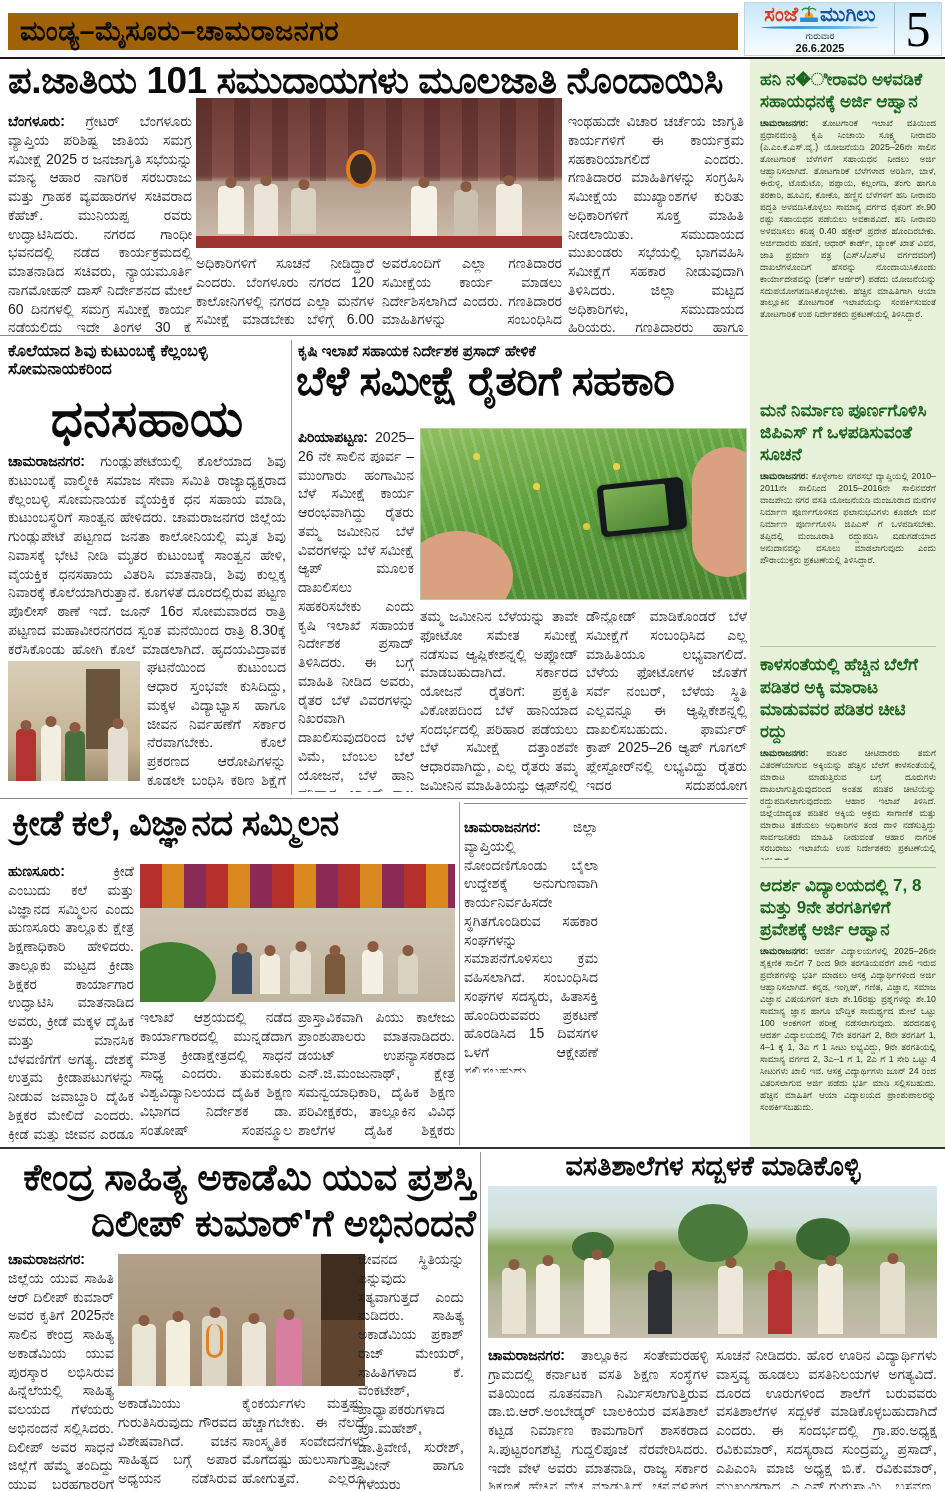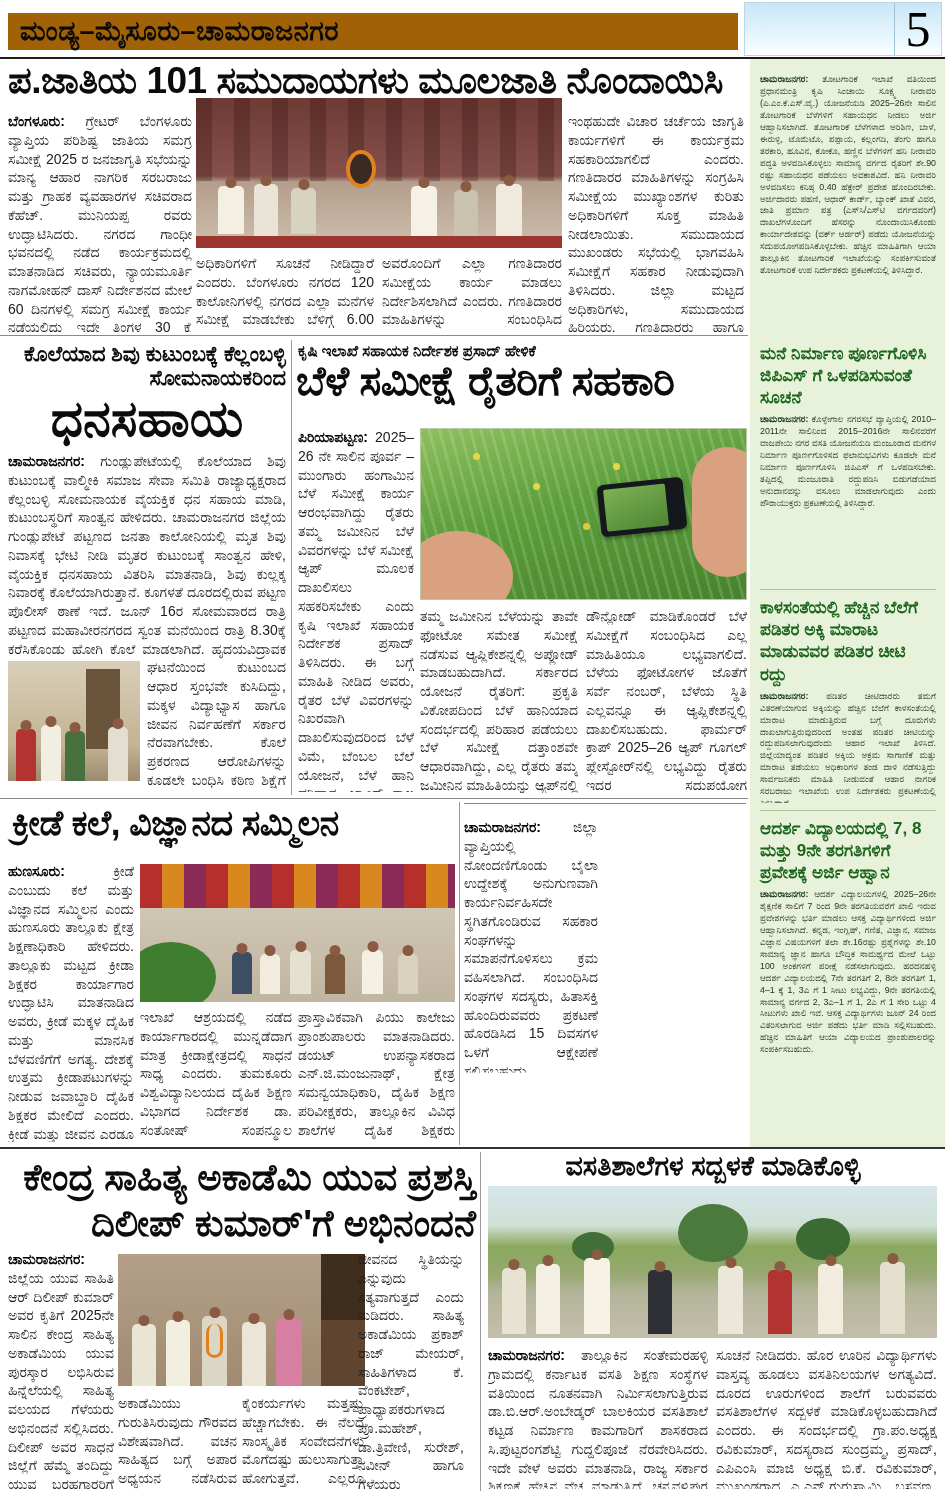--- a/index.html
+++ b/index.html
@@ -36,20 +36,37 @@
   .dhana-photo{float:left;width:132px;height:120px;margin:3px 7px 2px 0;background:linear-gradient(180deg,#d9cfb9 0%,#c4b394 70%,#9b8a6c 100%);position:relative;overflow:hidden}
 </style>
 </head>
 <body>
 
 <div class="region-strip">
   <span>ಮಂಡ್ಯ–ಮೈಸೂರು–ಚಾಮರಾಜನಗರ</span>
 </div>
 
 <div class="masthead">
+  <div class="mast-left">
+    <div class="mast-name">
+      <span class="mast-red">ಸಂಜೆ</span>
+      <span style="display:inline-flex">
+        <svg width="18" height="16" viewBox="0 0 20 18">
+          <circle cx="10" cy="12" r="5" fill="#f5a623"></circle>
+          <rect y="13" width="20" height="5" fill="#2a8fd0"></rect>
+          <path d="M10 11 L10 4" stroke="#7a4a2a" stroke-width="1.6"></path>
+          <path d="M10 4 C7 2 4 2 2 5 M10 4 C13 2 16 2 18 5 M10 4 C8 1 12 1 10 0" stroke="#2f8f3a" stroke-width="1.5" fill="none"></path>
+        </svg>
+      </span>
+      <span class="mast-blue">ಮುಗಿಲು</span>
+    </div>
+    <div class="mast-swoosh"></div>
+    <div class="mast-day">ಗುರುವಾರ</div>
+    <div class="mast-date">26.6.2025</div>
+  </div>
   <div class="mast-num">5</div>
 </div>
 <div class="top-rule"></div>
 
 <div class="abs hl" style="left:8px;top:62px;width:737px;font-size:37px;line-height:1.05;letter-spacing:-.5px">ಪ.ಜಾತಿಯ 101 ಸಮುದಾಯಗಳು ಮೂಲಜಾತಿ ನೊಂದಾಯಿಸಿ</div>
 
 <div class="bt" style="left:8px;top:112px;width:184px;height:220px">
   <b class="dl">ಬೆಂಗಳೂರು:</b>
   <span>ಗ್ರೇಟರ್ ಬೆಂಗಳೂರು ವ್ಯಾಪ್ತಿಯ ಪರಿಶಿಷ್ಟ ಜಾತಿಯ ಸಮಗ್ರ ಸಮೀಕ್ಷೆ 2025 ರ ಜನಜಾಗೃತಿ ಸಭೆಯನ್ನು ಮಾನ್ಯ ಆಹಾರ ನಾಗರಿಕ ಸರಬರಾಜು ಮತ್ತು ಗ್ರಾಹಕ ವ್ಯವಹಾರಗಳ ಸಚಿವರಾದ ಕೆಹೆಚ್. ಮುನಿಯಪ್ಪ ರವರು ಉದ್ಘಾಟಿಸಿದರು. ನಗರದ ಗಾಂಧೀ ಭವನದಲ್ಲಿ ನಡೆದ ಕಾರ್ಯಕ್ರಮದಲ್ಲಿ ಮಾತನಾಡಿದ ಸಚಿವರು, ನ್ಯಾಯಮೂರ್ತಿ ನಾಗಮೋಹನ್ ದಾಸ್ ನಿರ್ದೇಶನದ ಮೇಲೆ 60 ದಿನಗಳಲ್ಲಿ ಸಮಗ್ರ ಸಮೀಕ್ಷೆ ಕಾರ್ಯ ನಡೆಯಲಿದ್ದು ಇದೇ ತಿಂಗಳ 30 ಕ್ಕೆ ಕೊನೆಗೊಳ್ಳಲಿದೆ. ಈಗ ಮಂಡ್ಯ ಪ.ಜಾತಿಯ 101 ಜಾತಿಯ ಸಮುದಾಯಗಳು ಮೂಲಜಾತಿ ನೊಂದಾಯಿಸಲು ಅವಕಾಶ ಕಲ್ಪಿಸಲಾಗಿದೆ ಎಂದರು. ಬೆಂಗಳೂರು ನಗರದ ಸಮುದಾಯದ ನಾಯಕರು ಮತ್ತು ಮುಖಂಡರು ಜನಜಾಗೃತಿ ಮೂಡಿಸಬೇಕೆಂದು ಮನವಿ ಮಾಡಿದರು.</span>
 </div>
@@ -71,21 +88,21 @@
 </div>
 <div class="bt" style="left:382px;top:254px;width:180px;height:78px">
   <span>ಅವರೊಂದಿಗೆ ಎಲ್ಲಾ ಗಣತಿದಾರರ ಸಮೀಕ್ಷೆಯ ಕಾರ್ಯ ಮಾಡಲು ನಿರ್ದೇಶಿಸಲಾಗಿದೆ ಎಂದರು. ಗಣತಿದಾರರ ಮಾಹಿತಿಗಳನ್ನು ಸಂಬಂಧಿಸಿದ ಕಾಲೋನಿಗಳ ಮುಖಂಡರಿಗೆ ಕೊಟ್ಟಾಗ ಅವರೊಂದಿಗೆ ಸಮೀಕ್ಷೆ ನಡೆಸಲು ಸಹಕಾರಿಯಾಗಲಿದೆ. ಎಲ್ಲಾ ಕಾಲೋನಿಗಳಲ್ಲಿ ನಮ್ಮ ಸಮುದಾಯದ ಮುಖಂಡರು ಉಪಸ್ಥಿತರಿರಲಿದ್ದು ಅವರೊಂದಿಗೆ ಹೋದಾಗ ಗಣತಿಕಾರ್ಯ ಸುಗಮವಾಗಿ</span>
 </div>
 <div class="bt" style="left:568px;top:112px;width:176px;height:220px">
   <span>ಇಂಥಹುದೇ ವಿಚಾರ ಚರ್ಚೆಯ ಜಾಗೃತಿ ಕಾರ್ಯಗಳಿಗೆ ಈ ಕಾರ್ಯಕ್ರಮ ಸಹಕಾರಿಯಾಗಲಿದೆ ಎಂದರು. ಗಣತಿದಾರರ ಮಾಹಿತಿಗಳನ್ನು ಸಂಗ್ರಹಿಸಿ ಸಮೀಕ್ಷೆಯ ಮುಖ್ಯಾಂಶಗಳ ಕುರಿತು ಅಧಿಕಾರಿಗಳಿಗೆ ಸೂಕ್ತ ಮಾಹಿತಿ ನೀಡಲಾಯಿತು. ಸಮುದಾಯದ ಮುಖಂಡರು ಸಭೆಯಲ್ಲಿ ಭಾಗವಹಿಸಿ ಸಮೀಕ್ಷೆಗೆ ಸಹಕಾರ ನೀಡುವುದಾಗಿ ತಿಳಿಸಿದರು. ಜಿಲ್ಲಾ ಮಟ್ಟದ ಅಧಿಕಾರಿಗಳು, ಸಮುದಾಯದ ಹಿರಿಯರು, ಗಣತಿದಾರರು ಹಾಗೂ ಮುಖಂಡರು ಕಾರ್ಯಕ್ರಮದಲ್ಲಿ ಉಪಸ್ಥಿತರಿದ್ದರು. ಸಭೆಯಲ್ಲಿ ಗಣತಿ ಕಾರ್ಯ ಸುಗಮವಾಗಲು ಹೋರಾಟಗಾರರು ಸಹಕರಿಸಿದರು.</span>
 </div>
 
 <div class="hrule" style="left:0;top:335px;width:748px;height:1px"></div>
 
-<div class="abs hl" style="left:8px;top:342px;width:278px;font-size:21px;line-height:1.15;text-align:right">ಕೊಲೆಯಾದ ಶಿವು ಕುಟುಂಬಕ್ಕೆ ಕೆಲ್ಲಂಬಳ್ಳಿ ಸೋಮನಾಯಕರಿಂದ</div>
+<div class="abs hl" style="left:8px;top:342px;width:278px;font-size:16px;line-height:1.15;text-align:left">ಕೊಲೆಯಾದ ಶಿವು ಕುಟುಂಬಕ್ಕೆ ಕೆಲ್ಲಂಬಳ್ಳಿ ಸೋಮನಾಯಕರಿಂದ</div>
 <div class="abs hl" style="left:8px;top:394px;width:278px;font-size:50px;line-height:1;text-align:center">ಧನಸಹಾಯ</div>
 
 <div class="bt" style="left:8px;top:452px;width:278px;height:341px">
   <b class="dl">ಚಾಮರಾಜನಗರ:</b>
   <span>ಗುಂಡ್ಲುಪೇಟೆಯಲ್ಲಿ ಕೊಲೆಯಾದ ಶಿವು ಕುಟುಂಬಕ್ಕೆ ವಾಲ್ಮೀಕಿ ಸಮಾಜ ಸೇವಾ ಸಮಿತಿ ರಾಜ್ಯಾಧ್ಯಕ್ಷರಾದ ಕೆಲ್ಲಂಬಳ್ಳಿ ಸೋಮನಾಯಕ ವೈಯಕ್ತಿಕ ಧನ ಸಹಾಯ ಮಾಡಿ, ಕುಟುಂಬಸ್ಥರಿಗೆ ಸಾಂತ್ವನ ಹೇಳಿದರು. ಚಾಮರಾಜನಗರ ಜಿಲ್ಲೆಯ ಗುಂಡ್ಲುಪೇಟೆ ಪಟ್ಟಣದ ಜನತಾ ಕಾಲೋನಿಯಲ್ಲಿ ಮೃತ ಶಿವು ನಿವಾಸಕ್ಕೆ ಭೇಟಿ ನೀಡಿ ಮೃತರ ಕುಟುಂಬಕ್ಕೆ ಸಾಂತ್ವನ ಹೇಳಿ, ವೈಯಕ್ತಿಕ ಧನಸಹಾಯ ವಿತರಿಸಿ ಮಾತನಾಡಿ, ಶಿವು ಕುಲ್ಲಕ್ಕ ನಿವಾರಕ್ಕೆ ಕೊಲೆಯಾಗಿರುತ್ತಾನೆ. ಕೂಗಳತೆ ದೂರದಲ್ಲಿರುವ ಪಟ್ಟಣ ಪೊಲೀಸ್ ಠಾಣೆ ಇದೆ. ಜೂನ್ 16ರ ಸೋಮವಾರದ ರಾತ್ರಿ ಪಟ್ಟಣದ ಮಹಾವೀರನಗರದ ಸ್ವಂತ ಮನೆಯಿಂದ ರಾತ್ರಿ 8.30ಕ್ಕೆ ಕರೆಸಿಕೊಂಡು ಹೋಗಿ ಕೊಲೆ ಮಾಡಲಾಗಿದೆ.</span>
   <div class="dhana-photo">
     <div class="abs" style="left:78px;top:8px;width:34px;height:80px;background:#6a543c"></div>
     <div class="fig" style="left:8px;bottom:0;width:20px;height:52px;background:#b23330"></div>
     <div class="fig" style="left:33px;bottom:0;width:20px;height:56px;background:#f2eee2"></div>
     <div class="fig" style="left:57px;bottom:0;width:20px;height:50px;background:#48703e"></div>
@@ -153,26 +170,27 @@
 <div class="coop-box">
   <div style="position:relative;margin-top:8px;height:255px">
     <div class="bt" style="left:0;top:0;width:134px;height:255px">
       <b class="dl">ಚಾಮರಾಜನಗರ:</b>
       <span>ಜಿಲ್ಲಾ ವ್ಯಾಪ್ತಿಯಲ್ಲಿ ನೋಂದಣಿಗೊಂಡು ಬೈಲಾ ಉದ್ದೇಶಕ್ಕೆ ಅನುಗುಣವಾಗಿ ಕಾರ್ಯನಿರ್ವಹಿಸದೇ ಸ್ಥಗಿತಗೊಂಡಿರುವ ಸಹಕಾರ ಸಂಘಗಳನ್ನು ಸಮಾಪನೆಗೊಳಿಸಲು ಕ್ರಮ ವಹಿಸಲಾಗಿದೆ. ಸಂಬಂಧಿಸಿದ ಸಂಘಗಳ ಸದಸ್ಯರು, ಹಿತಾಸಕ್ತಿ ಹೊಂದಿರುವವರು ಪ್ರಕಟಣೆ ಹೊರಡಿಸಿದ 15 ದಿವಸಗಳ ಒಳಗೆ ಆಕ್ಷೇಪಣೆ ಸಲ್ಲಿಸಬಹುದು.</span>
     </div>
   </div>
 </div>
 
 <div class="green-col">
+  <div class="g-hl">ಹನಿ ನ�ೀರಾವರಿ ಅಳವಡಿಕೆ ಸಹಾಯಧನಕ್ಕೆ ಅರ್ಜಿ ಆಹ್ವಾನ</div>
   <div class="g-body" style="height:266px;overflow:hidden">
     <b class="dl">ಚಾಮರಾಜನಗರ:</b>
     <span>ತೋಟಗಾರಿಕೆ ಇಲಾಖೆ ವತಿಯಿಂದ ಪ್ರಧಾನಮಂತ್ರಿ ಕೃಷಿ ಸಿಂಚಾಯಿ ಸೂಕ್ಷ್ಮ ನೀರಾವರಿ (ಪಿ.ಎಂ.ಕೆ.ಎಸ್.ವೈ.) ಯೋಜನೆಯಡಿ 2025–26ನೇ ಸಾಲಿನ ತೋಟಗಾರಿಕೆ ಬೆಳೆಗಳಿಗೆ ಸಹಾಯಧನ ನೀಡಲು ಅರ್ಜಿ ಆಹ್ವಾನಿಸಲಾಗಿದೆ. ತೋಟಗಾರಿಕೆ ಬೆಳೆಗಳಾದ ಅರಿಶಿಣ, ಬಾಳೆ, ಈರುಳ್ಳಿ, ಟೊಮೆಟೊ, ಪಪ್ಪಾಯ, ಕಲ್ಲಂಗಡಿ, ತೆಂಗು ಹಾಗೂ ತರಕಾರಿ, ಹೂವಿನ, ಕೋಕೊ, ಹಣ್ಣಿನ ಬೆಳೆಗಳಿಗೆ ಹನಿ ನೀರಾವರಿ ಪದ್ಧತಿ ಅಳವಡಿಸಿಕೊಳ್ಳಲು ಸಾಮಾನ್ಯ ವರ್ಗದ ರೈತರಿಗೆ ಶೇ.90 ರಷ್ಟು ಸಹಾಯಧನ ಪಡೆಯಲು ಅವಕಾಶವಿದೆ. ಹನಿ ನೀರಾವರಿ ಅಳವಡಿಸಲು ಕನಿಷ್ಠ 0.40 ಹೆಕ್ಟೇರ್ ಪ್ರದೇಶ ಹೊಂದಿರಬೇಕು. ಅರ್ಜಿದಾರರು ಪಹಣಿ, ಆಧಾರ್ ಕಾರ್ಡ್, ಬ್ಯಾಂಕ್ ಖಾತೆ ವಿವರ, ಜಾತಿ ಪ್ರಮಾಣ ಪತ್ರ (ಎಸ್‌ಸಿ/ಎಸ್‌ಟಿ ವರ್ಗದವರಿಗೆ) ದಾಖಲೆಗಳೊಂದಿಗೆ ಹೆಸರನ್ನು ನೊಂದಾಯಿಸಿಕೊಂಡು ಕಾರ್ಯಾದೇಶವನ್ನು (ವರ್ಕ್ ಆರ್ಡರ್) ಪಡೆದು ಯೋಜನೆಯನ್ನು ಸದುಪಯೋಗಪಡಿಸಿಕೊಳ್ಳಬೇಕು. ಹೆಚ್ಚಿನ ಮಾಹಿತಿಗಾಗಿ ಆಯಾ ತಾಲ್ಲೂಕಿನ ತೋಟಗಾರಿಕೆ ಇಲಾಖೆಯನ್ನು ಸಂಪರ್ಕಿಸುವಂತೆ ತೋಟಗಾರಿಕೆ ಉಪ ನಿರ್ದೇಶಕರು ಪ್ರಕಟಣೆಯಲ್ಲಿ ತಿಳಿಸಿದ್ದಾರೆ.</span>
   </div>
 
-  <div class="g-hl" style="margin-top:3px">ಮನೆ ನಿರ್ಮಾಣ ಪೂರ್ಣಗೊಳಿಸಿ ಜಿಪಿಎಸ್ ಗೆ ಒಳಪಡಿಸುವಂತೆ ಸೂಚನೆ</div>
+  <div class="g-hl" style="margin-top:16px">ಮನೆ ನಿರ್ಮಾಣ ಪೂರ್ಣಗೊಳಿಸಿ ಜಿಪಿಎಸ್ ಗೆ ಒಳಪಡಿಸುವಂತೆ ಸೂಚನೆ</div>
   <div class="g-body" style="height:168px;overflow:hidden">
     <b class="dl">ಚಾಮರಾಜನಗರ:</b>
     <span>ಕೊಳ್ಳೇಗಾಲ ನಗರಸಭೆ ವ್ಯಾಪ್ತಿಯಲ್ಲಿ 2010–2011ನೇ ಸಾಲಿನಿಂದ 2015–2016ನೇ ಸಾಲಿನವರೆಗೆ ವಾಜಪೇಯಿ ನಗರ ವಸತಿ ಯೋಜನೆಯಡಿ ಮಂಜೂರಾದ ಮನೆಗಳ ನಿರ್ಮಾಣ ಪೂರ್ಣಗೊಳಿಸದ ಫಲಾನುಭವಿಗಳು ಕೂಡಲೇ ಮನೆ ನಿರ್ಮಾಣ ಪೂರ್ಣಗೊಳಿಸಿ ಜಿಪಿಎಸ್ ಗೆ ಒಳಪಡಿಸಬೇಕು. ತಪ್ಪಿದಲ್ಲಿ ಮಂಜೂರಾತಿ ರದ್ದುಪಡಿಸಿ ಬಿಡುಗಡೆಯಾದ ಅನುದಾನವನ್ನು ವಸೂಲು ಮಾಡಲಾಗುವುದು ಎಂದು ಪೌರಾಯುಕ್ತರು ಪ್ರಕಟಣೆಯಲ್ಲಿ ತಿಳಿಸಿದ್ದಾರೆ.</span>
   </div>
 
   <div class="g-sep"></div>
 
   <div class="g-hl">ಕಾಳಸಂತೆಯಲ್ಲಿ ಹೆಚ್ಚಿನ ಬೆಲೆಗೆ ಪಡಿತರ ಅಕ್ಕಿ ಮಾರಾಟ ಮಾಡುವವರ ಪಡಿತರ ಚೀಟಿ ರದ್ದು</div>
   <div class="g-body" style="height:112px;overflow:hidden">
     <b class="dl">ಚಾಮರಾಜನಗರ:</b>

